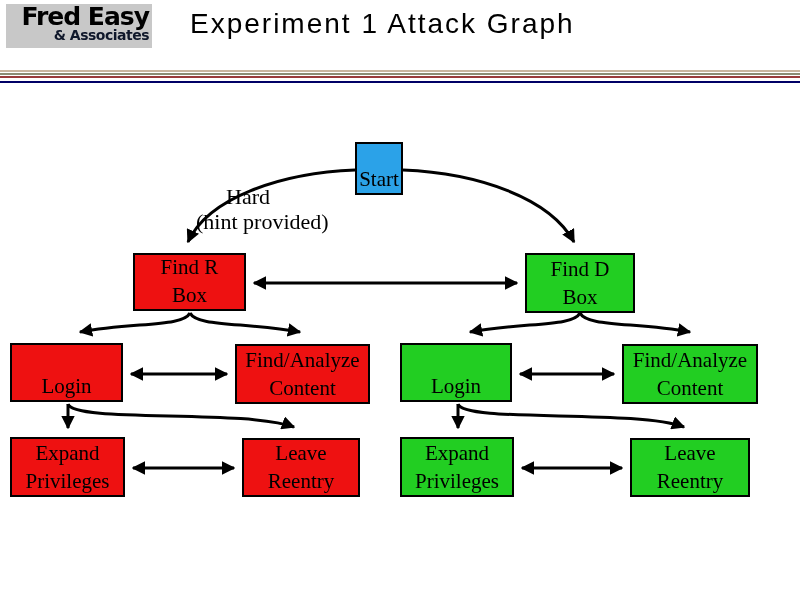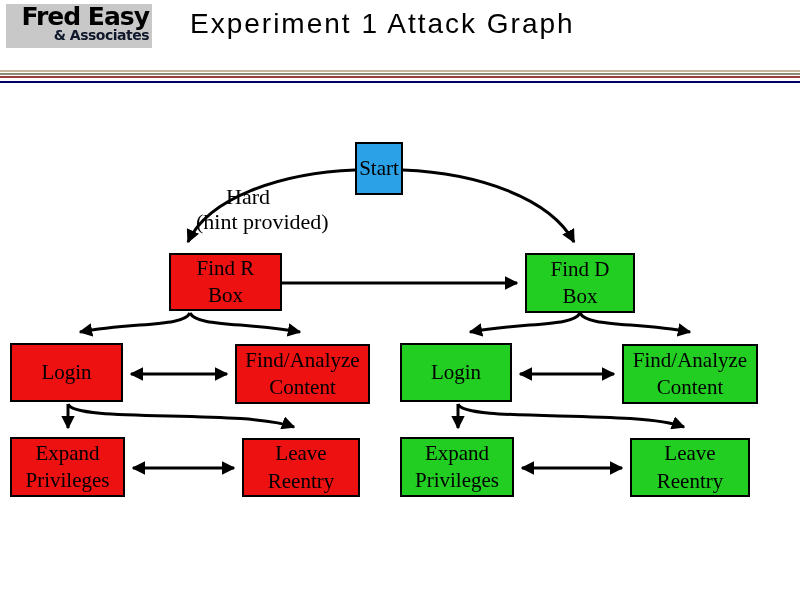--- a/index.html
+++ b/index.html
@@ -15,21 +15,21 @@
   .title{position:absolute;left:190px;top:8px;width:600px;font-family:"Liberation Sans",sans-serif;
          font-size:28px;font-weight:400;color:#000;letter-spacing:2px;white-space:nowrap;}
   .rule{position:absolute;left:0;width:800px;height:2px;}
   .rule1{top:70px;background:#C9B49F;}
   .rule2{top:73px;background:#8C8C74;}
   .rule3{top:76px;background:#9A3A3A;}
   .rule4{top:81px;background:#000066;}
   
   svg.edges{position:absolute;left:0;top:0;z-index:1;}
   .node{position:absolute;z-index:2;border:2px solid #000;box-sizing:border-box;
-        display:flex;align-items:center;justify-content:center;text-align:center;
+        display:flex;align-items:flex-end;justify-content:center;text-align:center;
         font-size:21px;color:#000;line-height:1.3;}
   .node-label{white-space:pre-line;}
   .red{background:#EE1111;}
   .green{background:#22CE22;}
   .blue{background:#2BA2E8;}
   .n-start{left:355px;top:142px;width:48px;height:53px;}
   .n-find-r{left:133px;top:253px;width:113px;height:58px;}
   .n-find-d{left:525px;top:253px;width:110px;height:60px;}
   .n-login-l{left:10px;top:343px;width:113px;height:59px;}
   .n-fac-l{left:235px;top:344px;width:135px;height:60px;}
@@ -86,21 +86,21 @@
       <path d="M 522 468 L 622 468" marker-start="url(#arw)" marker-end="url(#arw)"></path>
     </g>
   </svg>
 
   <div class="edge-label lbl-hard">Hard</div>
   <div class="edge-label lbl-hint">(hint provided)</div>
 
   <div class="node blue n-start" style="background: rgb(43, 162, 232);">
     <span class="node-label">Start</span>
   </div>
-  <div class="node red n-find-r" style="background: rgb(238, 17, 17); margin-left: 36px;">
+  <div class="node red n-find-r" style="background: rgb(238, 17, 17);">
     <span class="node-label">Find R
 Box</span>
   </div>
   <div class="node green n-find-d" style="background: rgb(34, 206, 34);">
     <span class="node-label">Find D
 Box</span>
   </div>
   <div class="node red n-login-l" style="background: rgb(238, 17, 17);">
     <span class="node-label">Login</span>
   </div>

